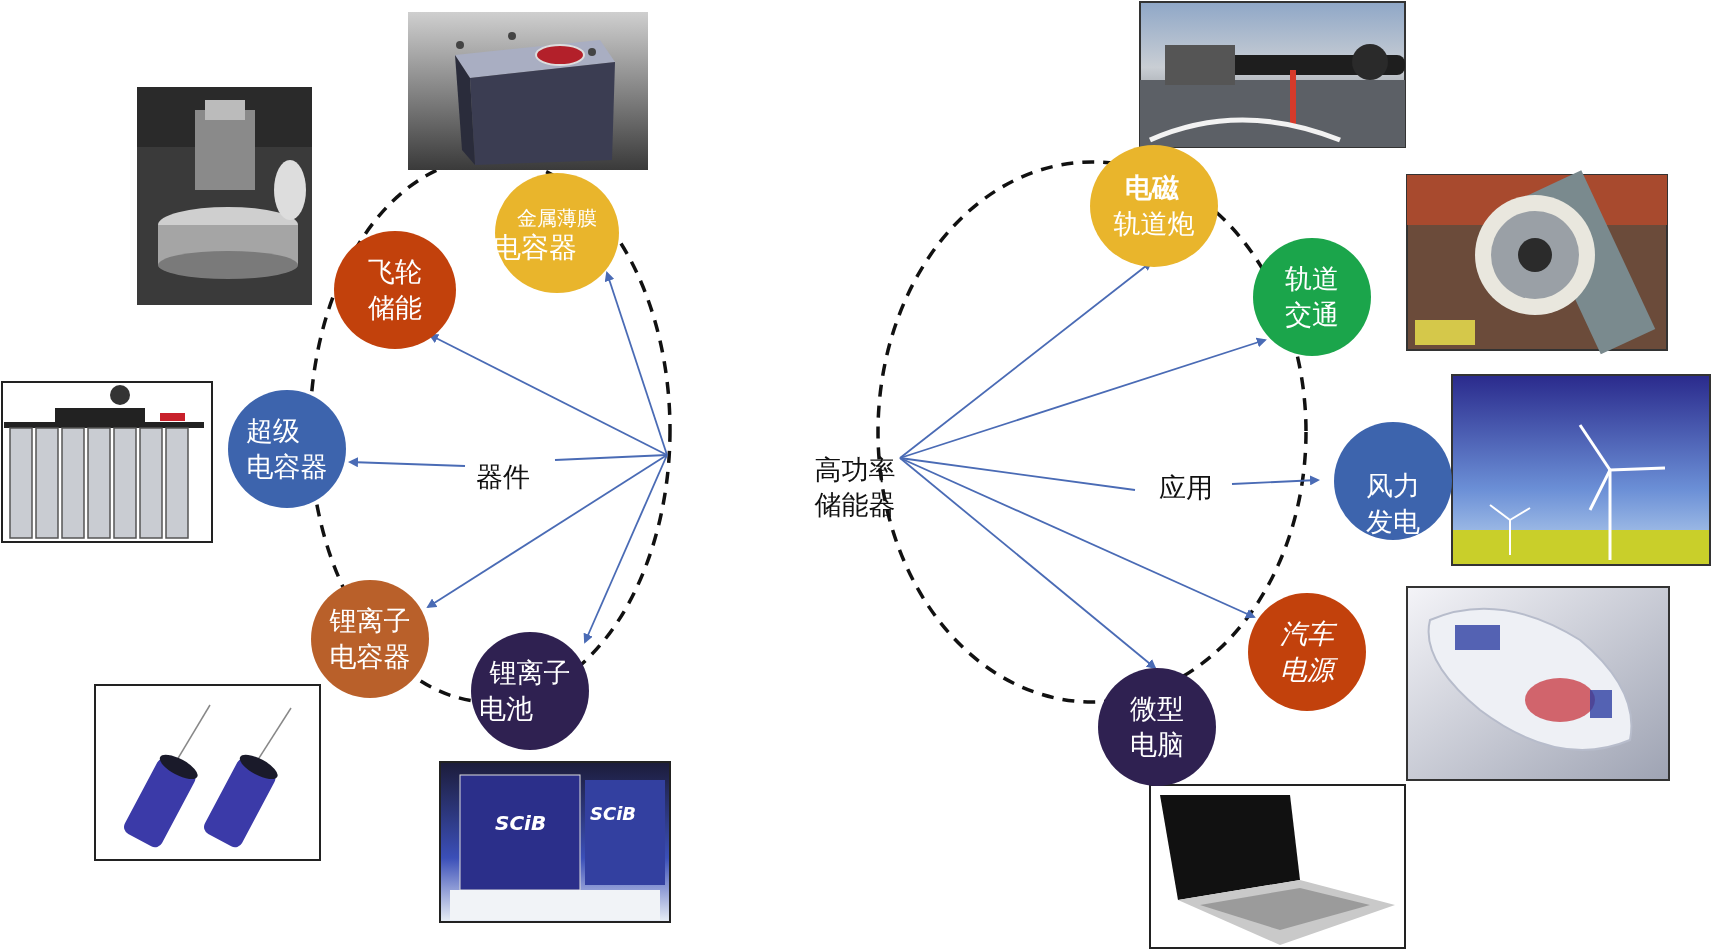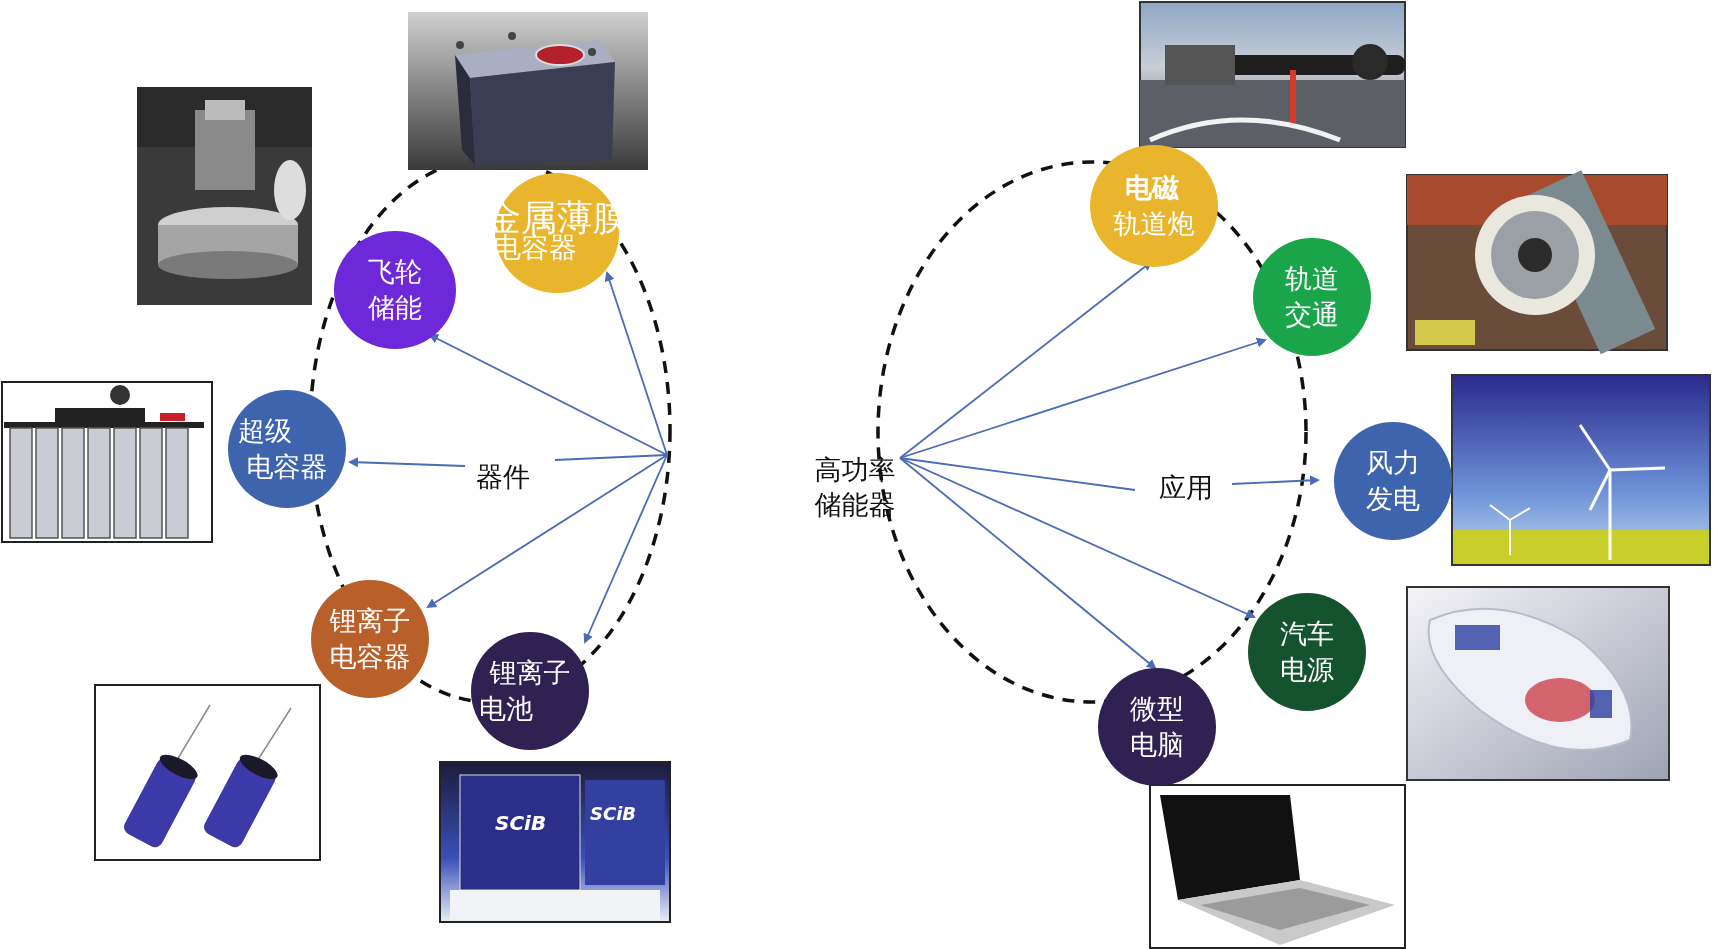--- a/index.html
+++ b/index.html
@@ -180,52 +180,52 @@
   <text x="855" y="479" text-anchor="middle" fill="#111" font-size="27" font-family="DejaVu Serif, serif">高功率</text>
   <text x="855" y="514" text-anchor="middle" fill="#111" font-size="27" font-family="DejaVu Serif, serif">储能器</text>
 
   <rect x="468" y="455" width="70" height="36" fill="#ffffff"></rect>
   <text x="503" y="486" text-anchor="middle" fill="#111" font-size="27" font-family="DejaVu Serif, serif">器件</text>
   <rect x="1148" y="466" width="80" height="36" fill="#ffffff"></rect>
   <text x="1186" y="497" text-anchor="middle" fill="#111" font-size="27" font-family="DejaVu Serif, serif">应用</text>
 </svg>
 
 <div class="node" style="left:495px;top:173px;width:124px;height:120px;background:#E9B52C;">
-  <span style="font-size:36px;line-height:30px;">金属薄膜</span>
+  <span style="font-size:20px;line-height:30px;">金属薄膜</span>
   <span style="font-size:28px;line-height:30px;align-self:flex-start;margin-left:-2px;">电容器</span>
 </div>
-<div class="node" style="left:334px;top:231px;width:122px;height:118px;background:#6d28d9;">
+<div class="node" style="left:334px;top:231px;width:122px;height:118px;background:#c2410c;">
   <span>飞轮</span>
   <span>储能</span>
 </div>
 <div class="node" style="left:228px;top:390px;width:118px;height:118px;background:#3D64AD;">
-  <span style="align-self:flex-start;margin-left:10px;">超级</span>
+  <span style="align-self:flex-start;margin-left:18px;">超级</span>
   <span>电容器</span>
 </div>
 <div class="node" style="left:311px;top:580px;width:118px;height:118px;background:#B9602A;">
   <span>锂离子</span>
   <span>电容器</span>
 </div>
 <div class="node" style="left:471px;top:632px;width:118px;height:118px;background:#2F2151;">
   <span>锂离子</span>
   <span style="align-self:flex-start;margin-left:8px;">电池</span>
 </div>
 
 <div class="node" style="left:1090px;top:145px;width:128px;height:122px;background:#E9B52C;">
   <span style="align-self:flex-start;margin-left:35px;font-weight:bold;">电磁</span>
   <span>轨道炮</span>
 </div>
 <div class="node" style="left:1253px;top:238px;width:118px;height:118px;background:#1BA54B;text-align:right;">
   <span>轨道</span>
   <span>交通</span>
 </div>
-<div class="node" style="left:1334px;top:422px;width:118px;height:118px;background:#3D64AD;">
+<div class="node" style="left:1334px;top:422px;width:118px;height:118px;background:#3D64AD;justify-content:flex-end;">
   <span>风力</span>
   <span>发电</span>
 </div>
-<div class="node" style="left:1248px;top:593px;width:118px;height:118px;background:#14532d;">
+<div class="node" style="left:1248px;top:593px;width:118px;height:118px;background:#c2410c;font-style:italic;">
   <span>汽车</span>
   <span>电源</span>
 </div>
 <div class="node" style="left:1098px;top:668px;width:118px;height:118px;background:#2F2151;text-align:center;">
   <span>微型</span>
   <span>电脑</span>
 </div>
 
 </body></html>

